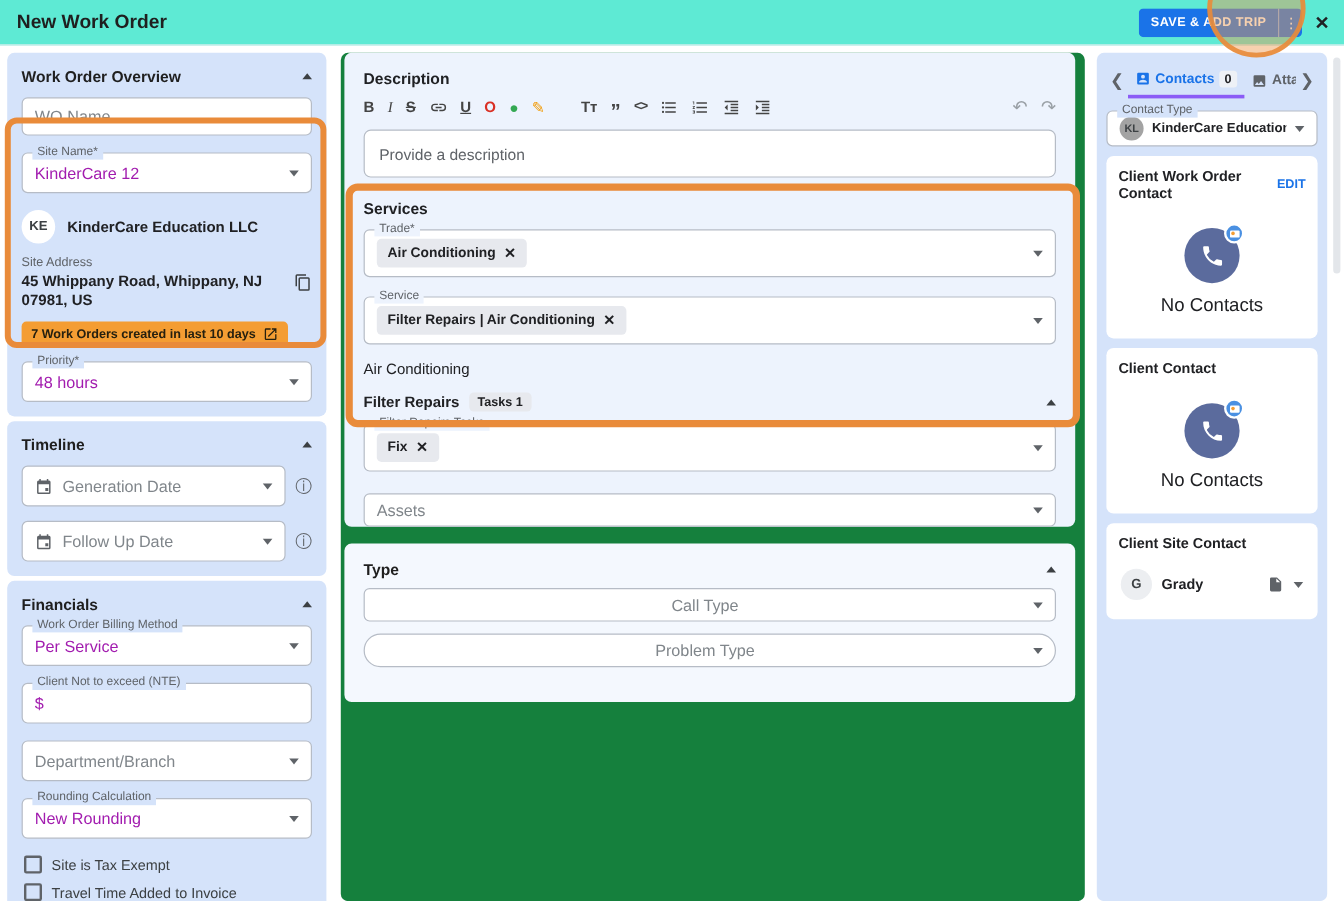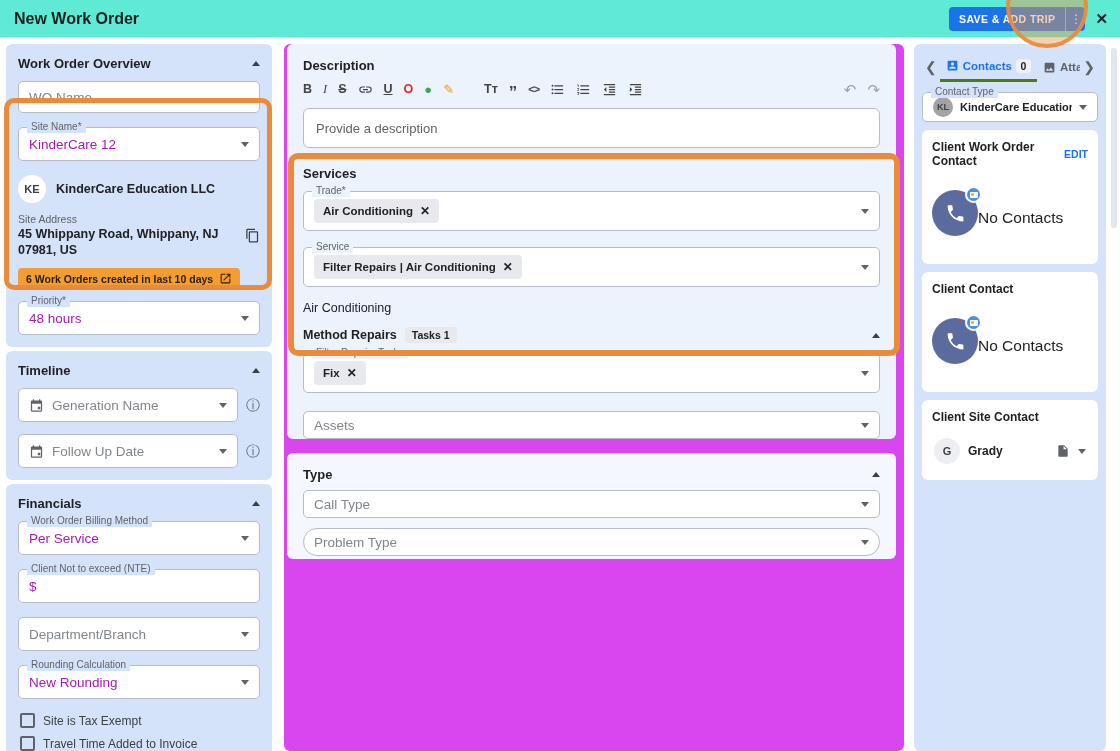--- a/index.html
+++ b/index.html
@@ -12,21 +12,21 @@
   .save-group { display:flex; align-items:stretch; height:24px; border-radius:4px; overflow:hidden;}
   .save-btn { background:#1a73e8; color:#fff; font-size:10.5px; font-weight:bold;
     letter-spacing:.4px; border:none; padding:0 10px; cursor:pointer; }
   .more-btn { background:#1a73e8; color:#fff; border:none; border-left:1px solid rgba(255,255,255,.45);
     width:20px; font-size:12px; cursor:pointer; }
   .close-btn { background:none; border:none; font-size:15px; font-weight:bold; color:#202124; cursor:pointer; padding:0 2px;}
   .content { display:flex; height:713px; padding:6px 0 0 6px; }
 
   
   .col-left { width:266px; display:flex; flex-direction:column; gap:4px; }
-  .col-main { width:620px; margin-left:12px; background:#d946ef; border-radius:6px;
+  .col-main { width:620px; margin-left:12px; background:#15803d; border-radius:6px;
     padding:0 8px 0 3px; display:flex; flex-direction:column; }
   .col-right { width:192px; margin-left:10px; background:#d5e3fa; border-radius:6px;
     padding:8px 8px; --surface:#d5e3fa; }
   .scroll-strip { width:12px; margin-left:2px; position:relative;}
   .scroll-thumb { position:absolute; top:4px; left:3px; width:6px; height:180px; border-radius:3px; background:#e3e6ea;}
 
   .bluecard { background:#d5e3fa; border-radius:6px; padding:12px; --surface:#d5e3fa; }
   .maincard { background:#edf3fd; border-radius:6px; padding:14px 16px; margin-top:0; --surface:#edf3fd;}
   .sec-head { display:flex; align-items:center; font-size:13px; font-weight:bold; color:#1f1f1f; margin-bottom:10px;}
   .sec-head .sp { flex:1; }
@@ -80,31 +80,31 @@
   .sub-title { font-size:12.5px; color:#202124; }
   .task-row { display:flex; align-items:center; gap:8px; margin:12px 0 10px; }
   .task-name { font-size:12.5px; font-weight:bold; }
   .task-badge { background:#e7e9ee; border-radius:4px; padding:2px 7px; font-size:10.5px; font-weight:bold;}
   .adv-link { font-size:12px; font-weight:bold; color:#1a73e8; cursor:pointer; display:inline-block; }
 
   
   .tabs { display:flex; align-items:center; height:30px; margin-bottom:10px; }
   .tab-chev { color:#5f6368; font-size:14px; padding:0 3px; cursor:pointer; line-height:1;}
   .tab { display:flex; align-items:center; gap:4px; padding:0 6px; height:30px; cursor:pointer; position:relative;}
-  .tab.active { border-bottom:3px solid #4d7c0f; }
+  .tab.active { border-bottom:3px solid #8b5cf6; }
   .tab.active .tab-label { color:#1a73e8; }
   .tab-label { font-size:11.5px; font-weight:bold; color:#5f6368; white-space:nowrap;}
   .tab-count { background:#eef1f6; border-radius:3px; min-width:15px; text-align:center;
     font-size:10.5px; font-weight:bold; color:#202124; padding:1px 3px;}
   .tab.clip { overflow:hidden; max-width:62px; }
   .whitecard { background:#fff; border-radius:6px; padding:10px; margin-top:8px; --surface:#fff;}
   .wc-title-row { display:flex; align-items:center; }
   .wc-title { font-size:12px; font-weight:bold; flex:1; }
   .edit-link { font-size:10.5px; font-weight:bold; color:#1a73e8; cursor:pointer;}
-  .empty-contact { display:flex; flex-direction:row; align-items:center; padding:22px 0 8px;}
+  .empty-contact { display:flex; flex-direction:column; align-items:center; padding:22px 0 8px;}
   .phone-wrap { position:relative; width:46px; height:46px; margin-bottom:10px;}
   .phone-circle { width:46px; height:46px; border-radius:50%; background:#5b6b9d;
     display:flex; align-items:center; justify-content:center; }
   .mini-badge { position:absolute; top:-4px; right:-4px; width:17px; height:17px; border-radius:50%;
     background:#4a90e2; border:2px solid #fff; display:flex; align-items:center; justify-content:center;}
   .mini-badge .card-sh { width:8px; height:6px; background:#fff; border-radius:1px; position:relative;}
   .mini-badge .card-sh::after { content:""; position:absolute; top:1px; left:1px; width:3px; height:3px;
     border-radius:50%; background:#f49d33; }
   .no-contacts { font-size:15.5px; color:#202124; }
   .person-row { display:flex; align-items:center; gap:8px; margin:14px 2px 6px; }
@@ -161,21 +161,21 @@
           <div class="addr-val">45 Whippany Road, Whippany, NJ 07981, US</div>
         </div>
         <span style="cursor:pointer;">
           <svg viewBox="0 0 24 24" width="15" height="15">
               <path fill="#3c4043" d="M16 1H4a2 2 0 0 0-2 2v14h2V3h12V1zm3 4H8a2 2 0 0 0-2 2v14a2 2 0 0 0 2 2h11a2 2 0 0 0 2-2V7a2 2 0 0 0-2-2zm0 16H8V7h11v14z"></path>
             </svg>
         </span>
       </div>
       <div class="gap10"></div>
       <div class="orange-badge">
-        <span>6 Work Orders created in last 10 days</span>
+        <span>7 Work Orders created in last 10 days</span>
         <span>
           <svg viewBox="0 0 24 24" width="13" height="13">
               <path fill="#26200f" d="M19 19H5V5h7V3H5a2 2 0 0 0-2 2v14a2 2 0 0 0 2 2h14a2 2 0 0 0 2-2v-7h-2v7zM14 3v2h3.59l-9.83 9.83 1.41 1.41L19 6.41V10h2V3h-7z"></path>
             </svg>
         </span>
       </div>
       <div class="gap12"></div>
       <div class="ofield">
         <span class="flabel">Priority*</span>
         <span class="fval">48 hours</span>
@@ -189,21 +189,21 @@
         <span class="sp"></span>
           <span class="tri-up"></span>
       </div>
       <div class="ifield-row">
         <div class="ofield" style="gap:8px;">
           <span>
               <svg viewBox="0 0 24 24" width="15" height="15">
                 <path fill="#5f6368" d="M19 4h-1V2h-2v2H8V2H6v2H5a2 2 0 0 0-2 2v14a2 2 0 0 0 2 2h14a2 2 0 0 0 2-2V6a2 2 0 0 0-2-2zm0 16H5V9h14v11zm-5-6h4v4h-4z"></path>
               </svg>
             </span>
-          <span class="fph">Generation Name</span>
+          <span class="fph">Generation Date</span>
           <span class="caret"></span>
         </div>
         <span class="info-ic">ⓘ</span>
       </div>
       <div class="gap12"></div>
       <div class="ifield-row">
         <div class="ofield" style="gap:8px;">
           <span>
               <svg viewBox="0 0 24 24" width="15" height="15">
                 <path fill="#5f6368" d="M19 4h-1V2h-2v2H8V2H6v2H5a2 2 0 0 0-2 2v14a2 2 0 0 0 2 2h14a2 2 0 0 0 2-2V6a2 2 0 0 0-2-2zm0 16H5V9h14v11zm-5-6h4v4h-4z"></path>
@@ -321,21 +321,21 @@
         <span class="chip">
           <span>Filter Repairs | Air Conditioning</span>
           <span class="x">✕</span>
         </span>
         <span style="flex:1;"></span>
         <span class="caret"></span>
       </div>
 
       <div style="margin-top:14px;" class="sub-title">Air Conditioning</div>
       <div class="task-row">
-        <span class="task-name">Method Repairs</span>
+        <span class="task-name">Filter Repairs</span>
         <span class="task-badge">Tasks 1</span>
         <span style="flex:1;"></span>
         <span class="tri-up"></span>
       </div>
       <div class="ofield chipfield">
         <span class="flabel">Filter Repairs Tasks</span>
         <span class="chip">
           <span>Fix</span>
           <span class="x">✕</span>
         </span>
@@ -347,21 +347,21 @@
       <div class="ofield" style="min-height:28px;height:28px;">
         <span class="fph">Assets</span>
         <span class="caret"></span>
       </div>
       <div class="gap14"></div>
       <span class="adv-link">+ Advanced Asset Search</span>
     </div>
 
     <div style="height:14px;"></div>
 
-    <div class="maincard" style="height:106px; background:#f4f8fe; --surface:#f4f8fe;">
+    <div class="maincard" style="height:132px; background:#f4f8fe;text-align:center; --surface:#f4f8fe;">
       <div class="sec-head" style="margin-bottom:8px;">
         <span>Type</span>
         <span class="sp"></span>
           <span class="tri-up"></span>
       </div>
       <div class="ofield" style="min-height:28px;height:28px;">
         <span class="fph">Call Type</span>
         <span class="caret"></span>
       </div>
       <div class="gap10"></div>

